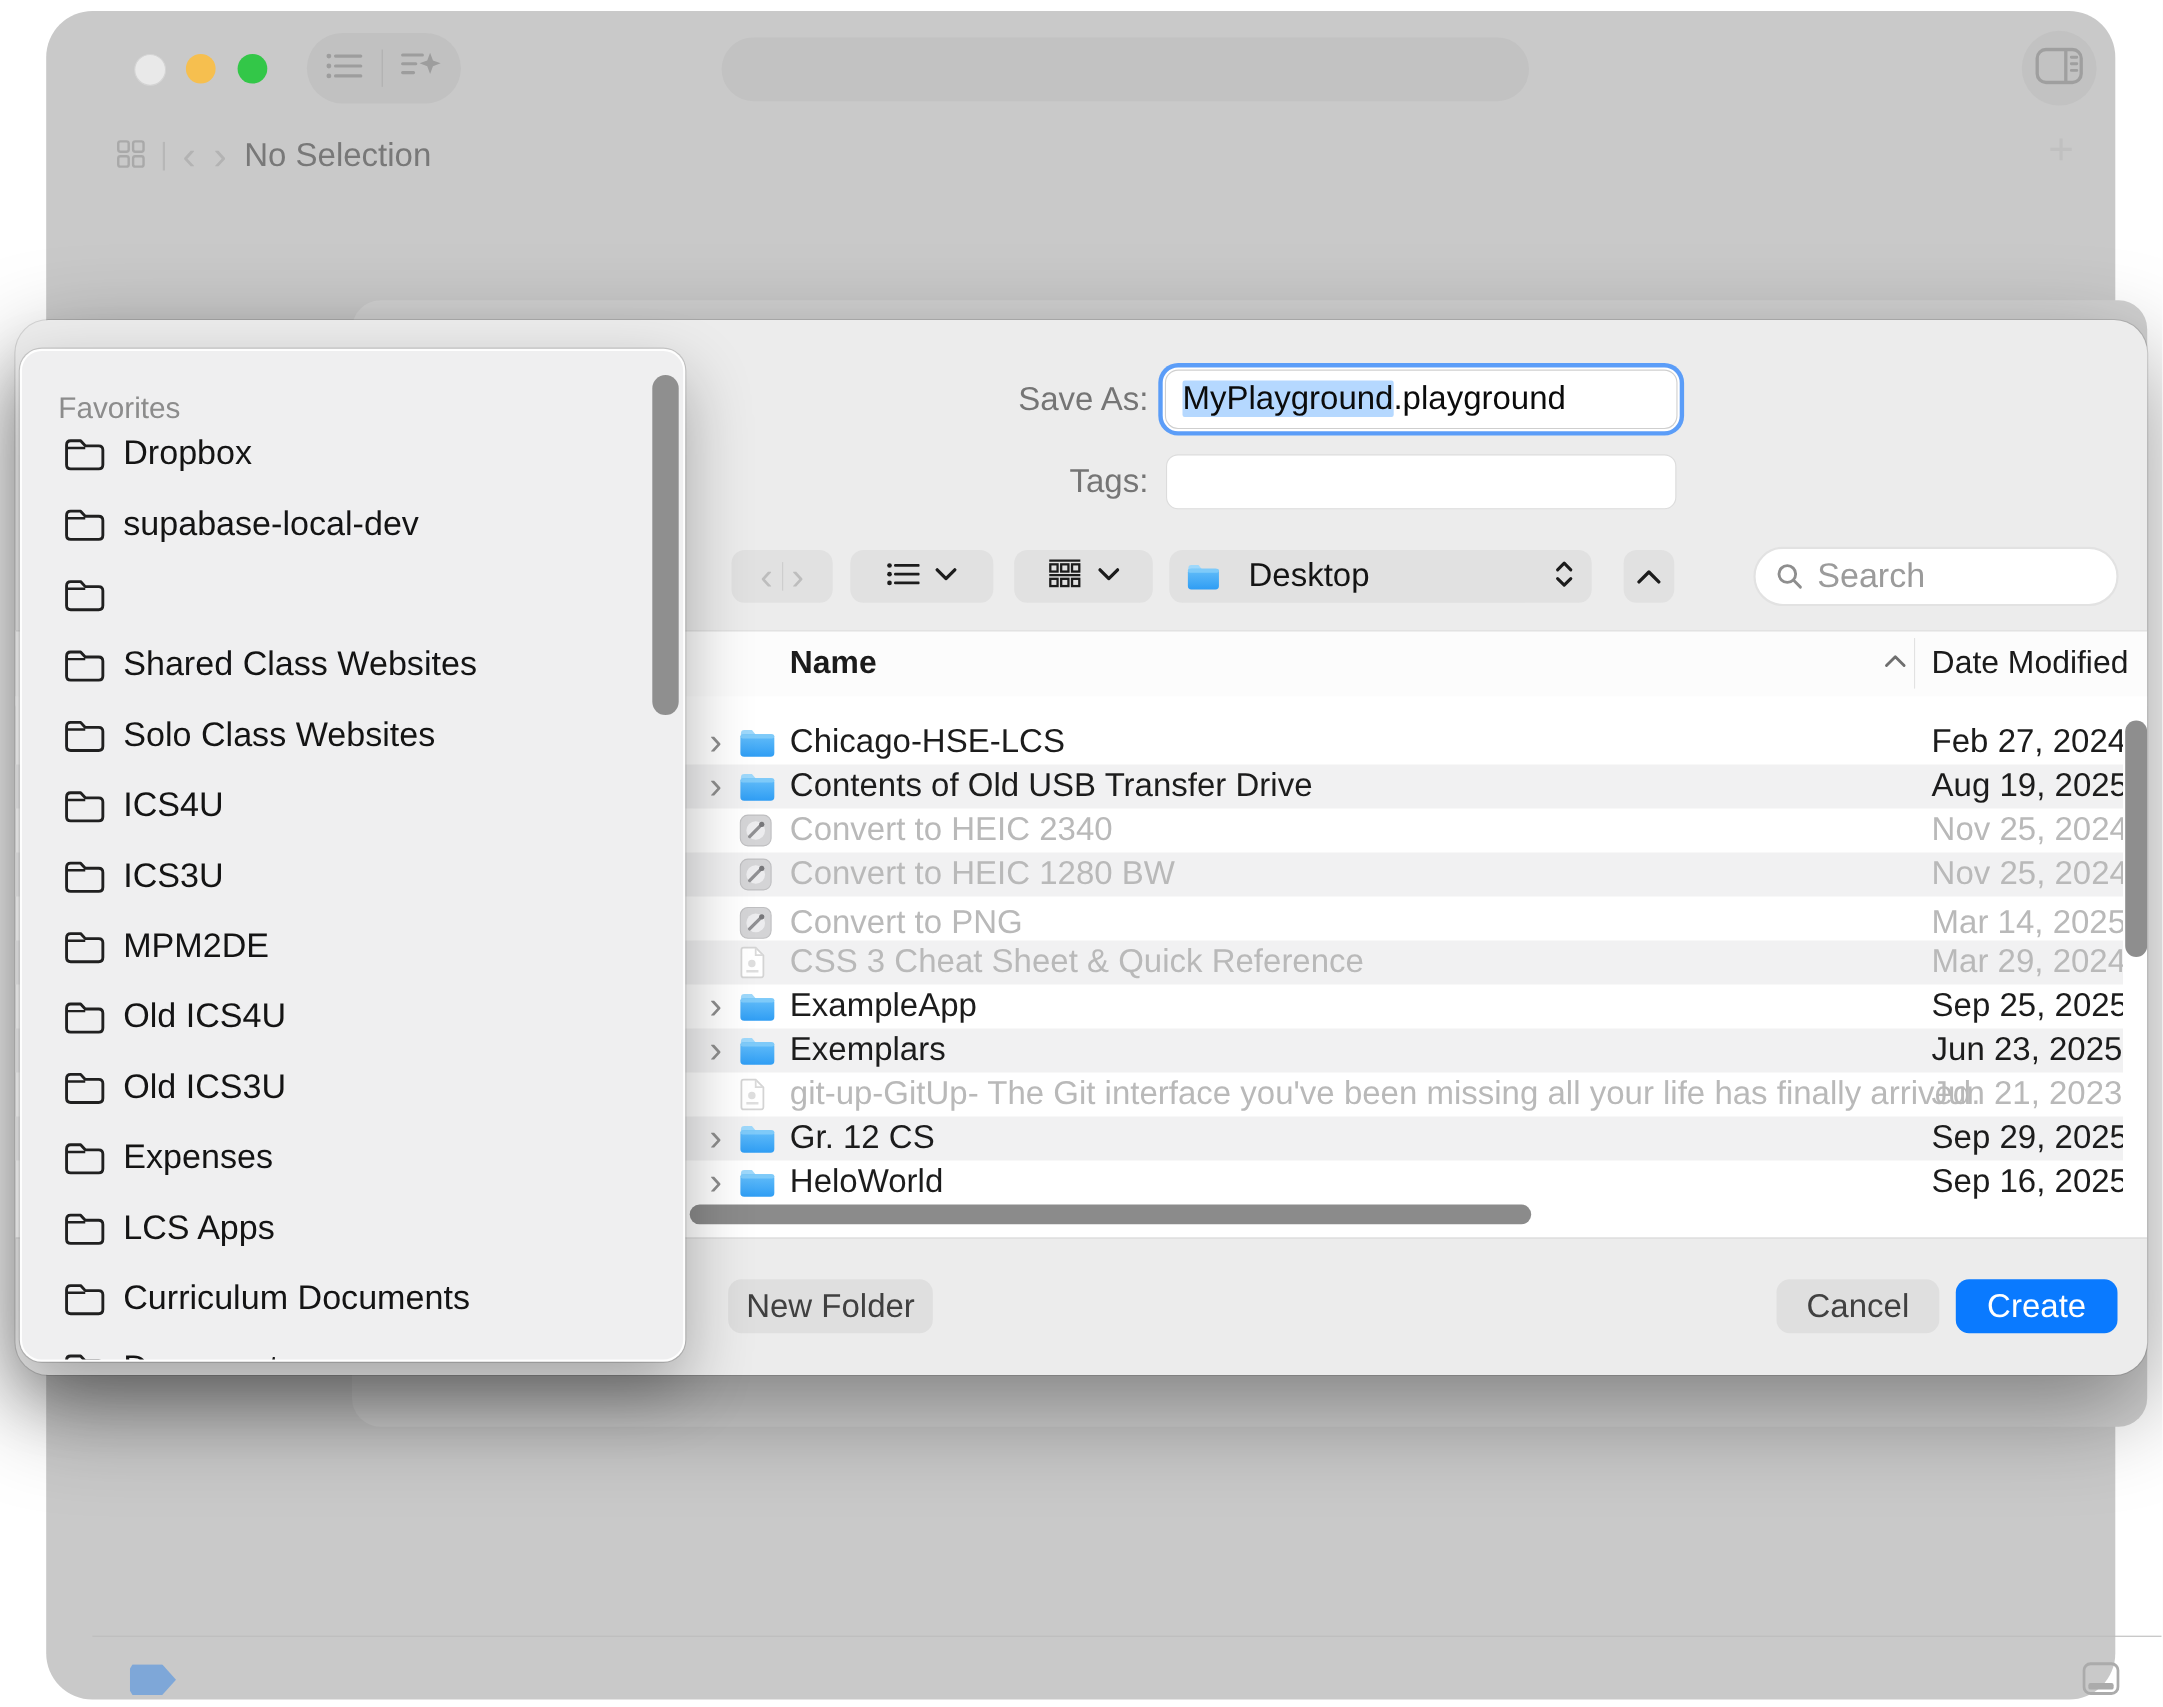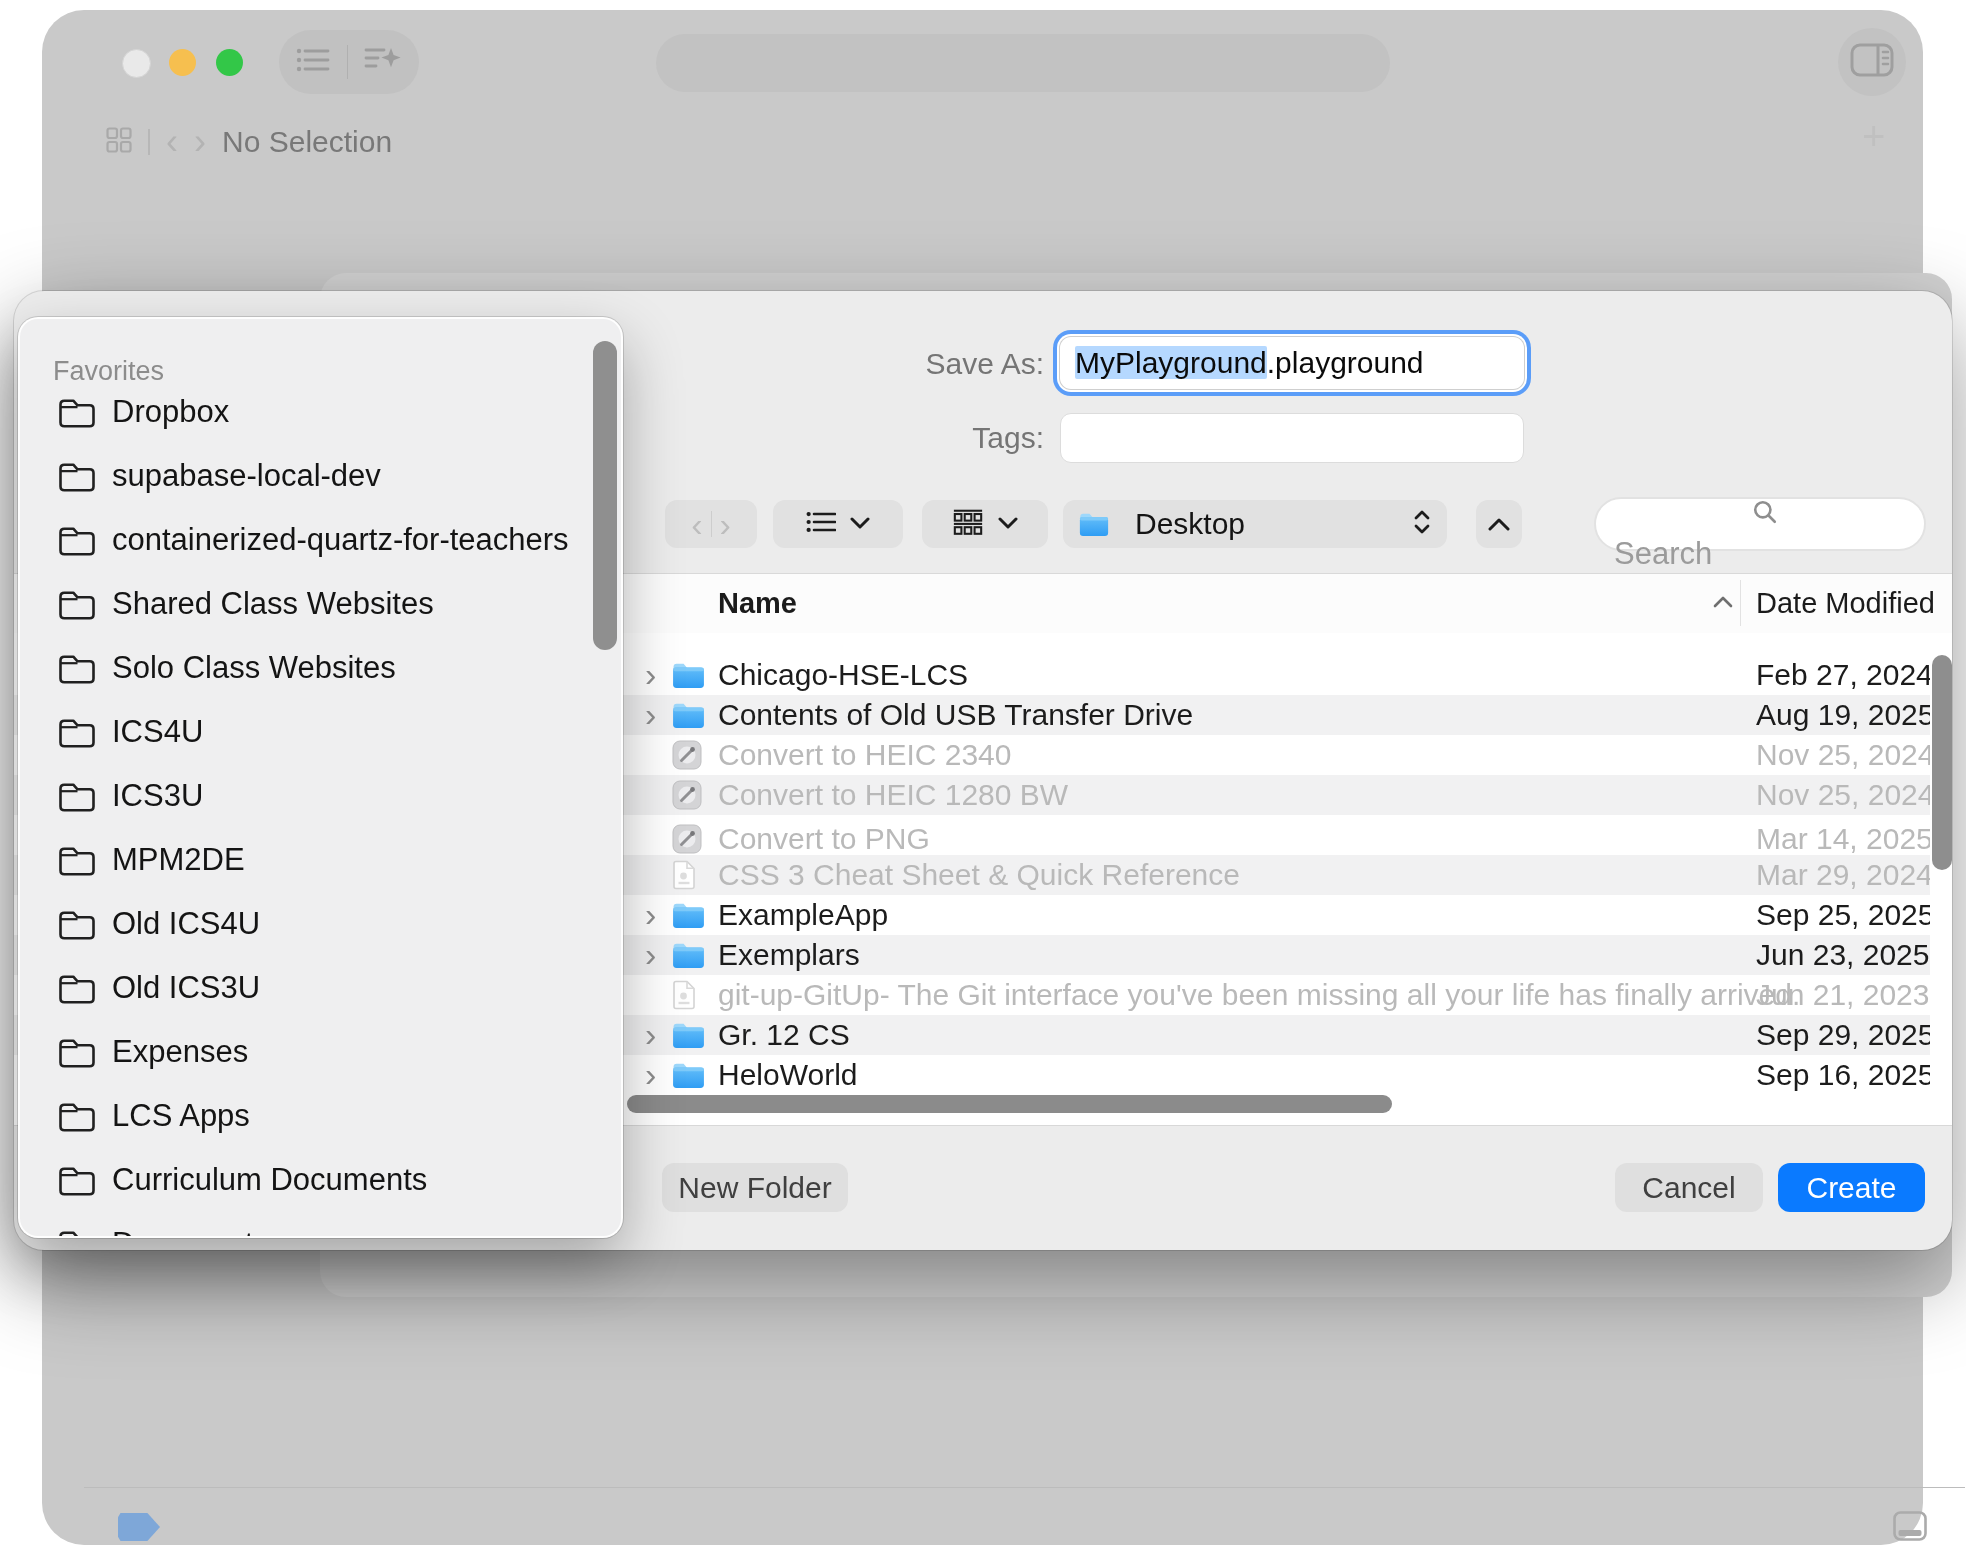--- a/index.html
+++ b/index.html
@@ -37,21 +37,21 @@
           font-size:30px;line-height:52px;color:#0b0b0b;padding-left:15px;box-sizing:border-box;white-space:nowrap;overflow:hidden;}
   .sel-hl{background:#b5d8ff;border-radius:2px;margin-top:12px;}
   .tags-field{left:1046px;top:122px;width:464px;height:50px;background:#fff;border:1px solid #dcdcdc;border-radius:11px;box-sizing:border-box;font-size:30px;padding:0 14px;color:#111;outline:none;}
   .tb{top:209px;height:48px;background:#e1e1e1;border-radius:12px;display:flex;align-items:center;justify-content:center;gap:14px;box-sizing:border-box;}
   .tb-backfwd{left:651px;width:92px;gap:8px;}
   .tb-list{left:759px;width:130px;}
   .tb-grid{left:908px;width:126px;}
   .tb-loc{left:1049px;width:384px;justify-content:flex-start;padding:0 16px;}
   .tb-up{left:1462px;width:46px;}
   .loc-label{font-size:30px;color:#141414;flex:1;}
-  .search{left:1580px;top:206px;width:332px;height:54px;background:#fff;border:2px solid #e2e2e2;border-radius:27px;display:flex;align-items:center;padding:0 8px 0 18px;box-sizing:border-box;gap:10px;flex-direction:column;}
+  .search{left:1580px;top:206px;width:332px;height:54px;background:#fff;border:2px solid #e2e2e2;border-radius:27px;display:flex;align-items:center;padding:0 8px 0 18px;box-sizing:border-box;gap:10px;}
   .search input{border:none;outline:none;font-size:31px;color:#222;width:100%;background:transparent;font-family:"Liberation Sans",sans-serif;}
   .search input::placeholder{color:#9b9b9b;}
   .dis-chev{font-size:34px;color:#bdbdbd;line-height:28px;}
 
   .list-header{left:0;top:282px;width:1938px;height:69px;background:#fcfcfc;border-top:1px solid #d9d9d9;border-bottom:1px solid #d9d9d9;box-sizing:border-box;}
   .col-name{left:704px;top:13px;font-size:29px;font-weight:700;color:#1b1b1b;}
   .sort-chev{left:1699px;top:20px;}
   .col-div{left:1726px;top:6px;width:1px;height:46px;background:#e2e2e2;}
   .col-date{left:1742px;top:13px;font-size:29px;font-weight:400;color:#1b1b1b;}
   .list-bg{left:0;top:342px;width:1938px;height:492px;background:#fff;}
@@ -443,21 +443,20 @@
     <path d="M3.5 9.5 q0-3.8 3.8-3.8 h9 l4.2 4.6 h12.2 q3.8 0 3.8 3.8 v13.4 q0 3.8-3.8 3.8 h-25.4 q-3.8 0-3.8-3.8 Z"></path>
     <path d="M3.5 12.2 h17" stroke-width="2.2"></path>
   </svg></span>
     <span class="slabel">supabase-local-dev</span>
   </div>
         <div class="side-item" style="top: 189px;">
     <span class="sic"><svg viewBox="0 0 40 34" width="40" height="34" fill="none" stroke="#202020" stroke-width="2.6" stroke-linejoin="round" aria-hidden="true">
     <path d="M3.5 9.5 q0-3.8 3.8-3.8 h9 l4.2 4.6 h12.2 q3.8 0 3.8 3.8 v13.4 q0 3.8-3.8 3.8 h-25.4 q-3.8 0-3.8-3.8 Z"></path>
     <path d="M3.5 12.2 h17" stroke-width="2.2"></path>
   </svg></span>
-    <span class="slabel">containerized-quartz-for-teachers</span>
   </div>
         <div class="side-item" style="top: 253px;">
     <span class="sic"><svg viewBox="0 0 40 34" width="40" height="34" fill="none" stroke="#202020" stroke-width="2.6" stroke-linejoin="round" aria-hidden="true">
     <path d="M3.5 9.5 q0-3.8 3.8-3.8 h9 l4.2 4.6 h12.2 q3.8 0 3.8 3.8 v13.4 q0 3.8-3.8 3.8 h-25.4 q-3.8 0-3.8-3.8 Z"></path>
     <path d="M3.5 12.2 h17" stroke-width="2.2"></path>
   </svg></span>
     <span class="slabel">Shared Class Websites</span>
   </div>
         <div class="side-item" style="top: 317px;">
     <span class="sic"><svg viewBox="0 0 40 34" width="40" height="34" fill="none" stroke="#202020" stroke-width="2.6" stroke-linejoin="round" aria-hidden="true">

